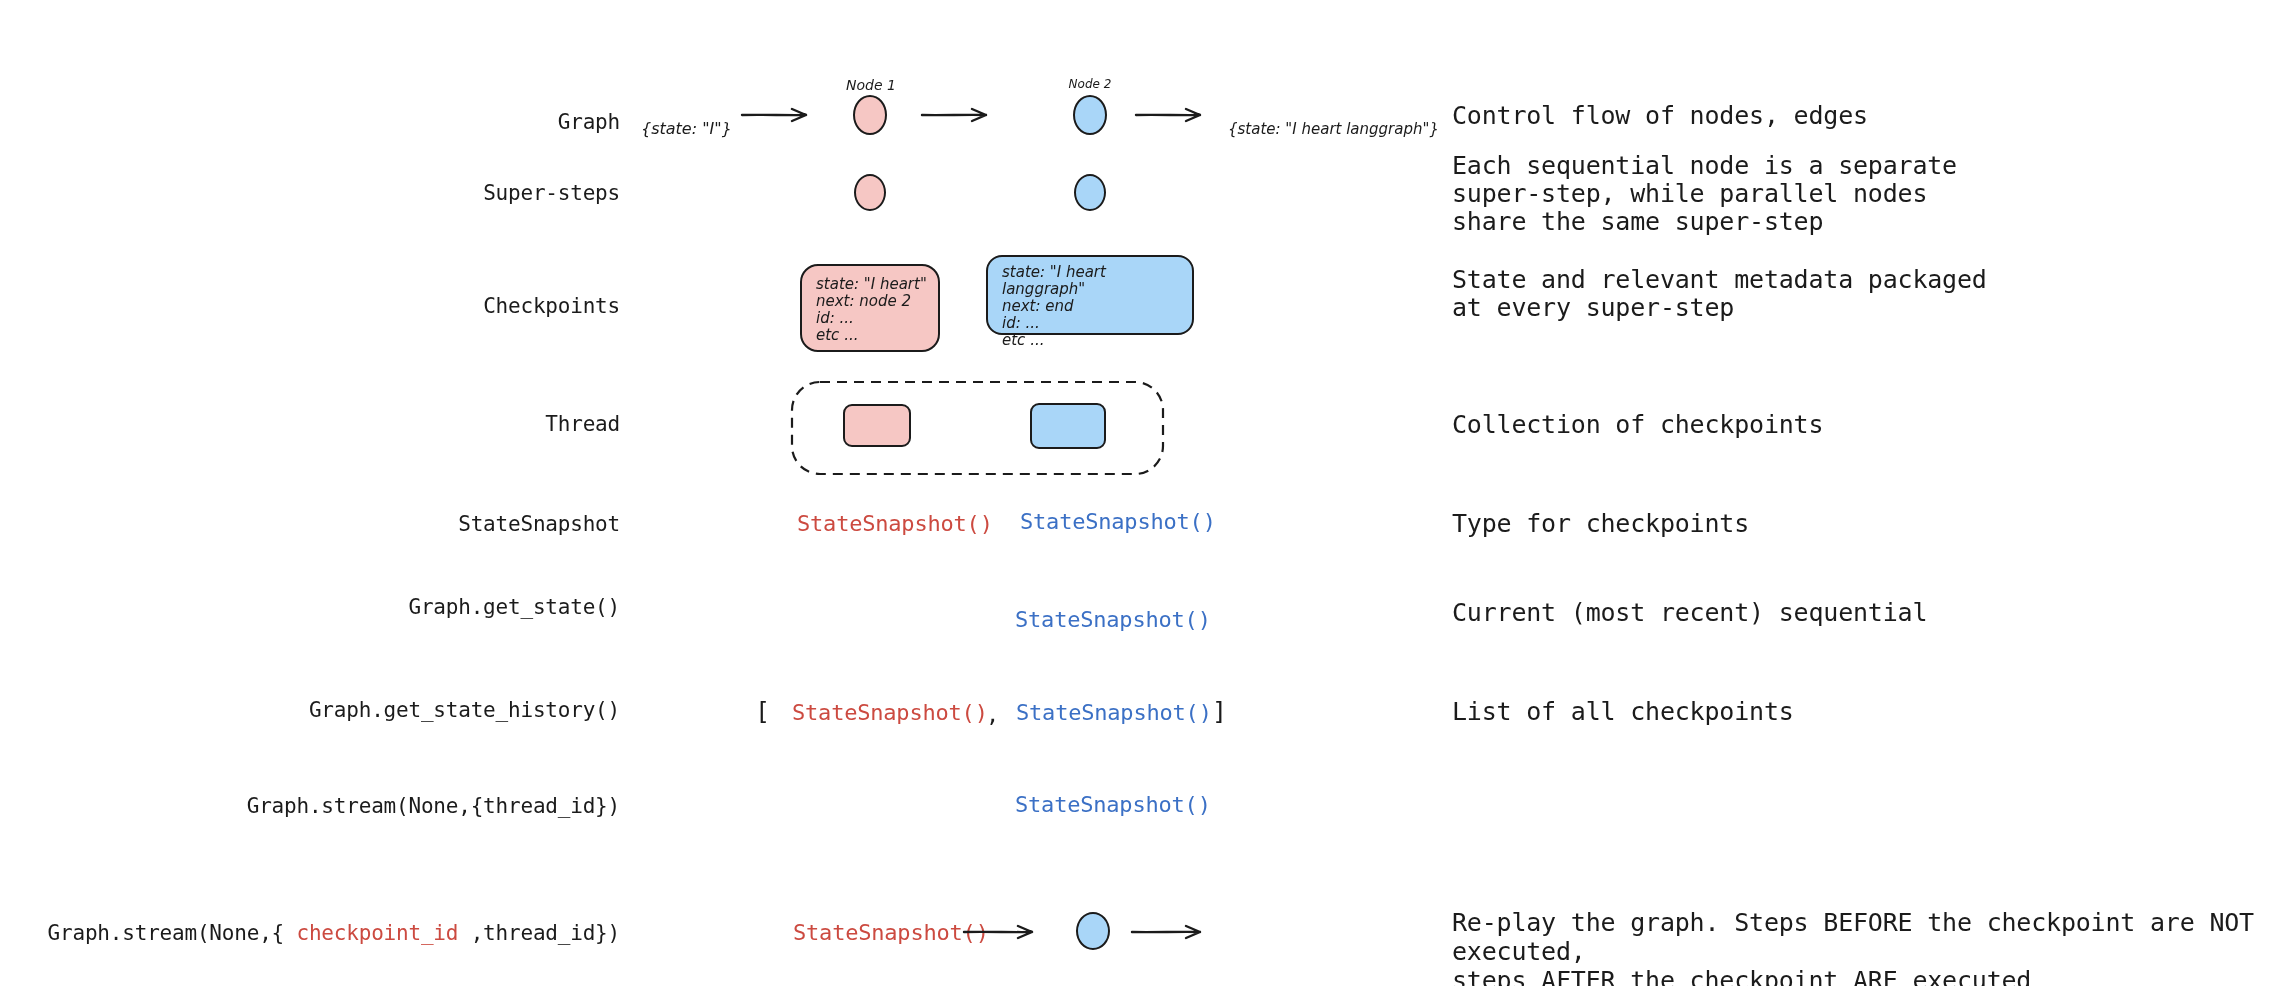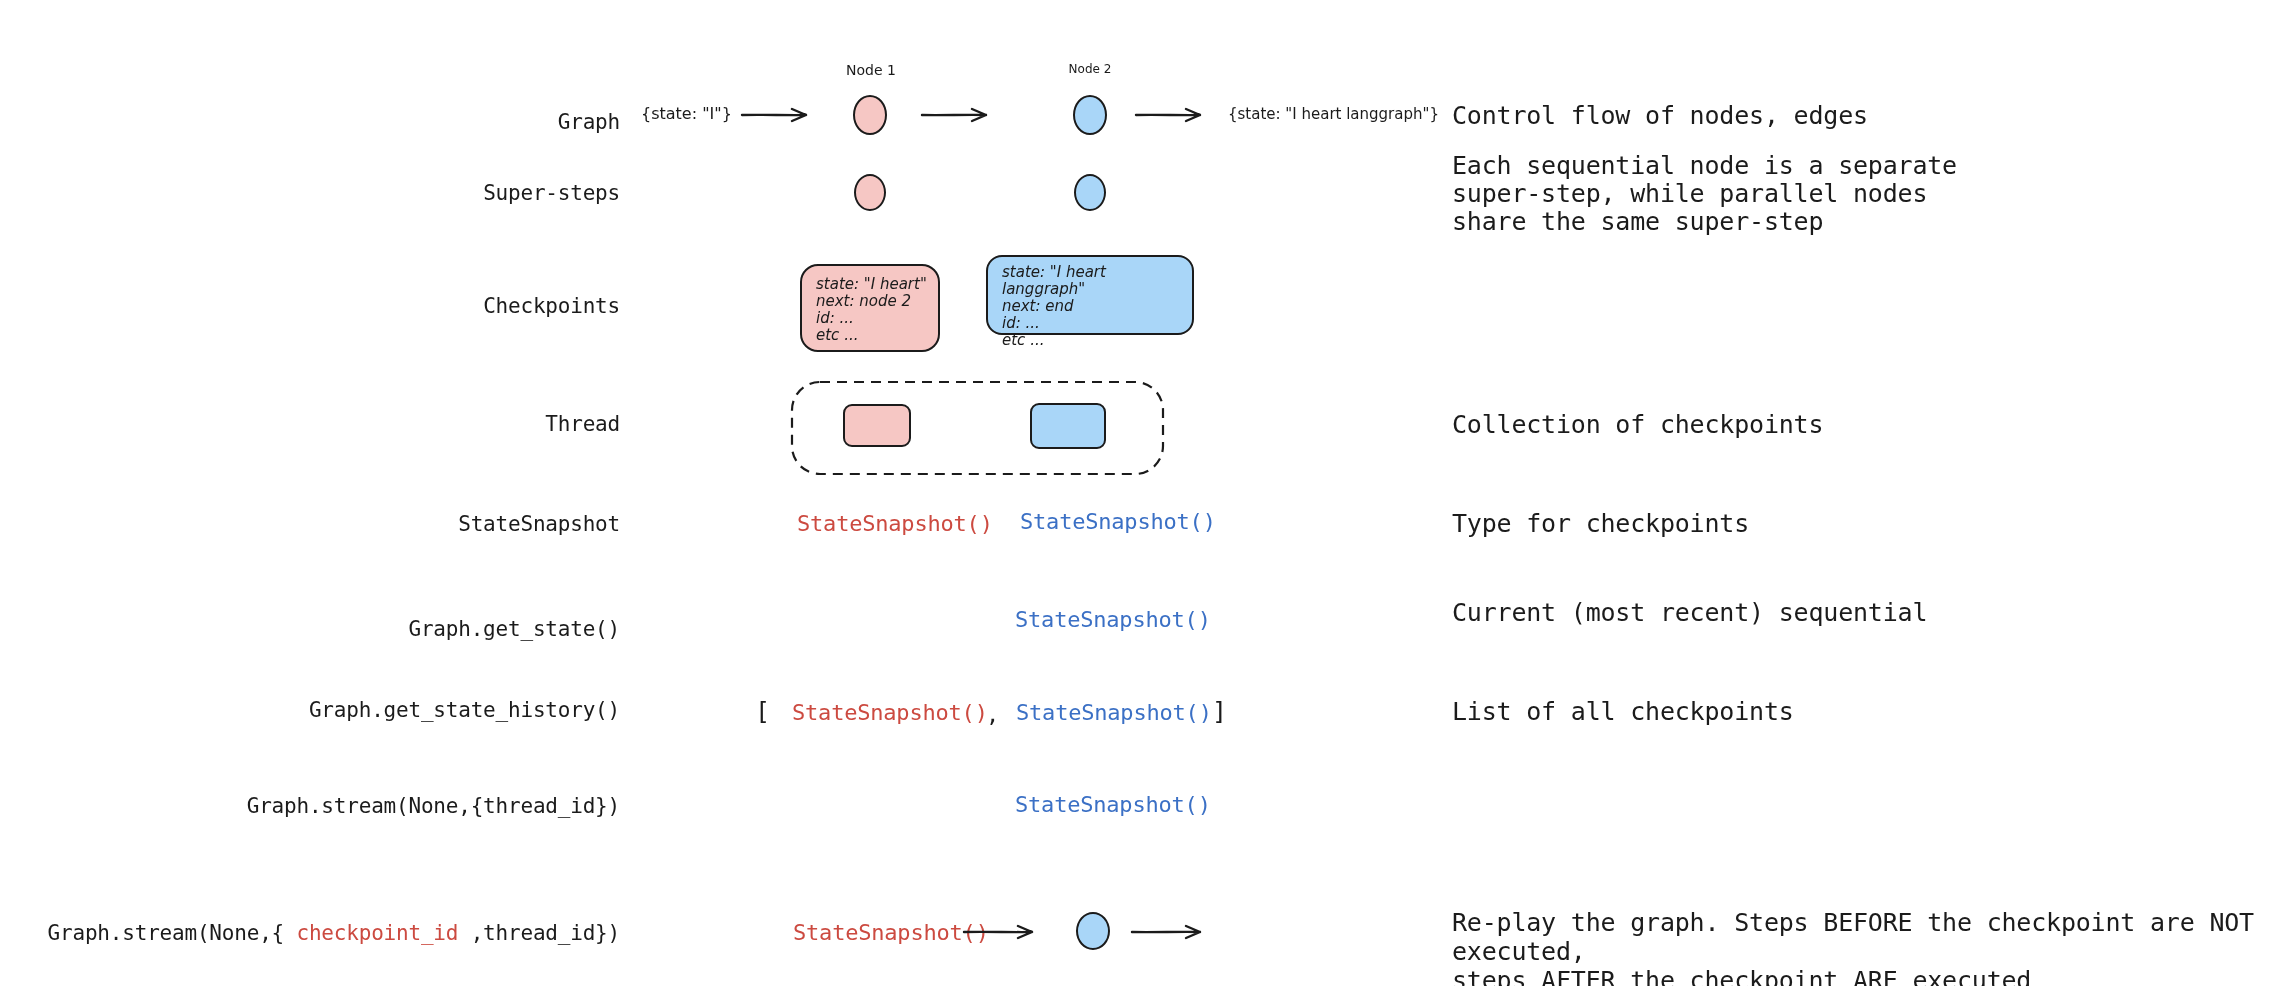--- a/index.html
+++ b/index.html
@@ -12,21 +12,21 @@
     position:absolute;left:0;width:620px;text-align:right;
     font-size:21px;letter-spacing:-0.2px;line-height:28px;white-space:pre;
   }
   .desc{
     position:absolute;left:1452px;font-size:25px;letter-spacing:-0.2px;
     line-height:28px;white-space:pre-line;
   }
   .hand{
     position:absolute;
     font-family:"DejaVu Sans","Liberation Sans",sans-serif;
-    color:var(--ink,#1b1b1b);white-space:pre;
+    font-style:italic;color:var(--ink,#1b1b1b);white-space:pre;margin-top:15px;
   }
   .node{
     position:absolute;border:2.2px solid var(--ink,#1b1b1b);border-radius:50%;
     box-sizing:border-box;
   }
   .pink{background:var(--pink-fill,#f6c7c4);}
   .blue{background:var(--blue-fill,#a9d6f8);}
   .chkbox{
     position:absolute;border:2.2px solid var(--ink,#1b1b1b);box-sizing:border-box;
   }
@@ -83,35 +83,37 @@
 next: node 2
 id: ...
 etc ...</div>
   </div>
   <div class="chkbox blue" style="left:986px;top:255px;width:208px;height:80px;border-radius:16px;padding:7px 0 0 14px">
     <div class="lines" style="white-space:pre-line">state: "I heart langgraph"
 next: end
 id: ...
 etc ...</div>
   </div>
+  <div class="desc" style="top:266px">State and relevant metadata packaged
+at every super-step</div>
 
   <div class="label" style="top:410px">Thread</div>
   <svg class="dashedbox" style="left:790px;top:380px" width="375" height="96" viewBox="0 0 375 96">
     <rect x="2" y="2" width="371" height="92" rx="28" fill="none" stroke="var(--ink,#1b1b1b)" stroke-width="2.2" stroke-dasharray="10 7"></rect>
   </svg>
   <div class="minirect pink" style="left:843px;top:404px;width:68px;height:43px"></div>
   <div class="minirect blue" style="left:1030px;top:403px;width:76px;height:46px"></div>
   <div class="desc" style="top:411px">Collection of checkpoints</div>
 
   <div class="label" style="top:510px">StateSnapshot</div>
   <div class="code red" style="left:797px;top:513px">StateSnapshot()</div>
   <div class="code blu" style="left:1020px;top:511px">StateSnapshot()</div>
   <div class="desc" style="top:510px">Type for checkpoints</div>
 
-  <div class="label" style="top:615px">Graph.get_state()</div>
+  <div class="label" style="top:593px">Graph.get_state()</div>
   <div class="code blu" style="left:1015px;top:609px">StateSnapshot()</div>
   <div class="desc" style="top:599px">Current (most recent) sequential</div>
 
   <div class="label" style="top:696px">Graph.get_state_history()</div>
   <div class="bracket" style="left:755px;top:698px">[</div>
   <div class="code red" style="left:792px;top:702px">StateSnapshot()</div>
   <div class="code" style="left:986px;top:704px">,</div>
   <div class="code blu" style="left:1016px;top:702px">StateSnapshot()</div>
   <div class="bracket" style="left:1212px;top:698px">]</div>
   <div class="desc" style="top:698px">List of all checkpoints</div>

